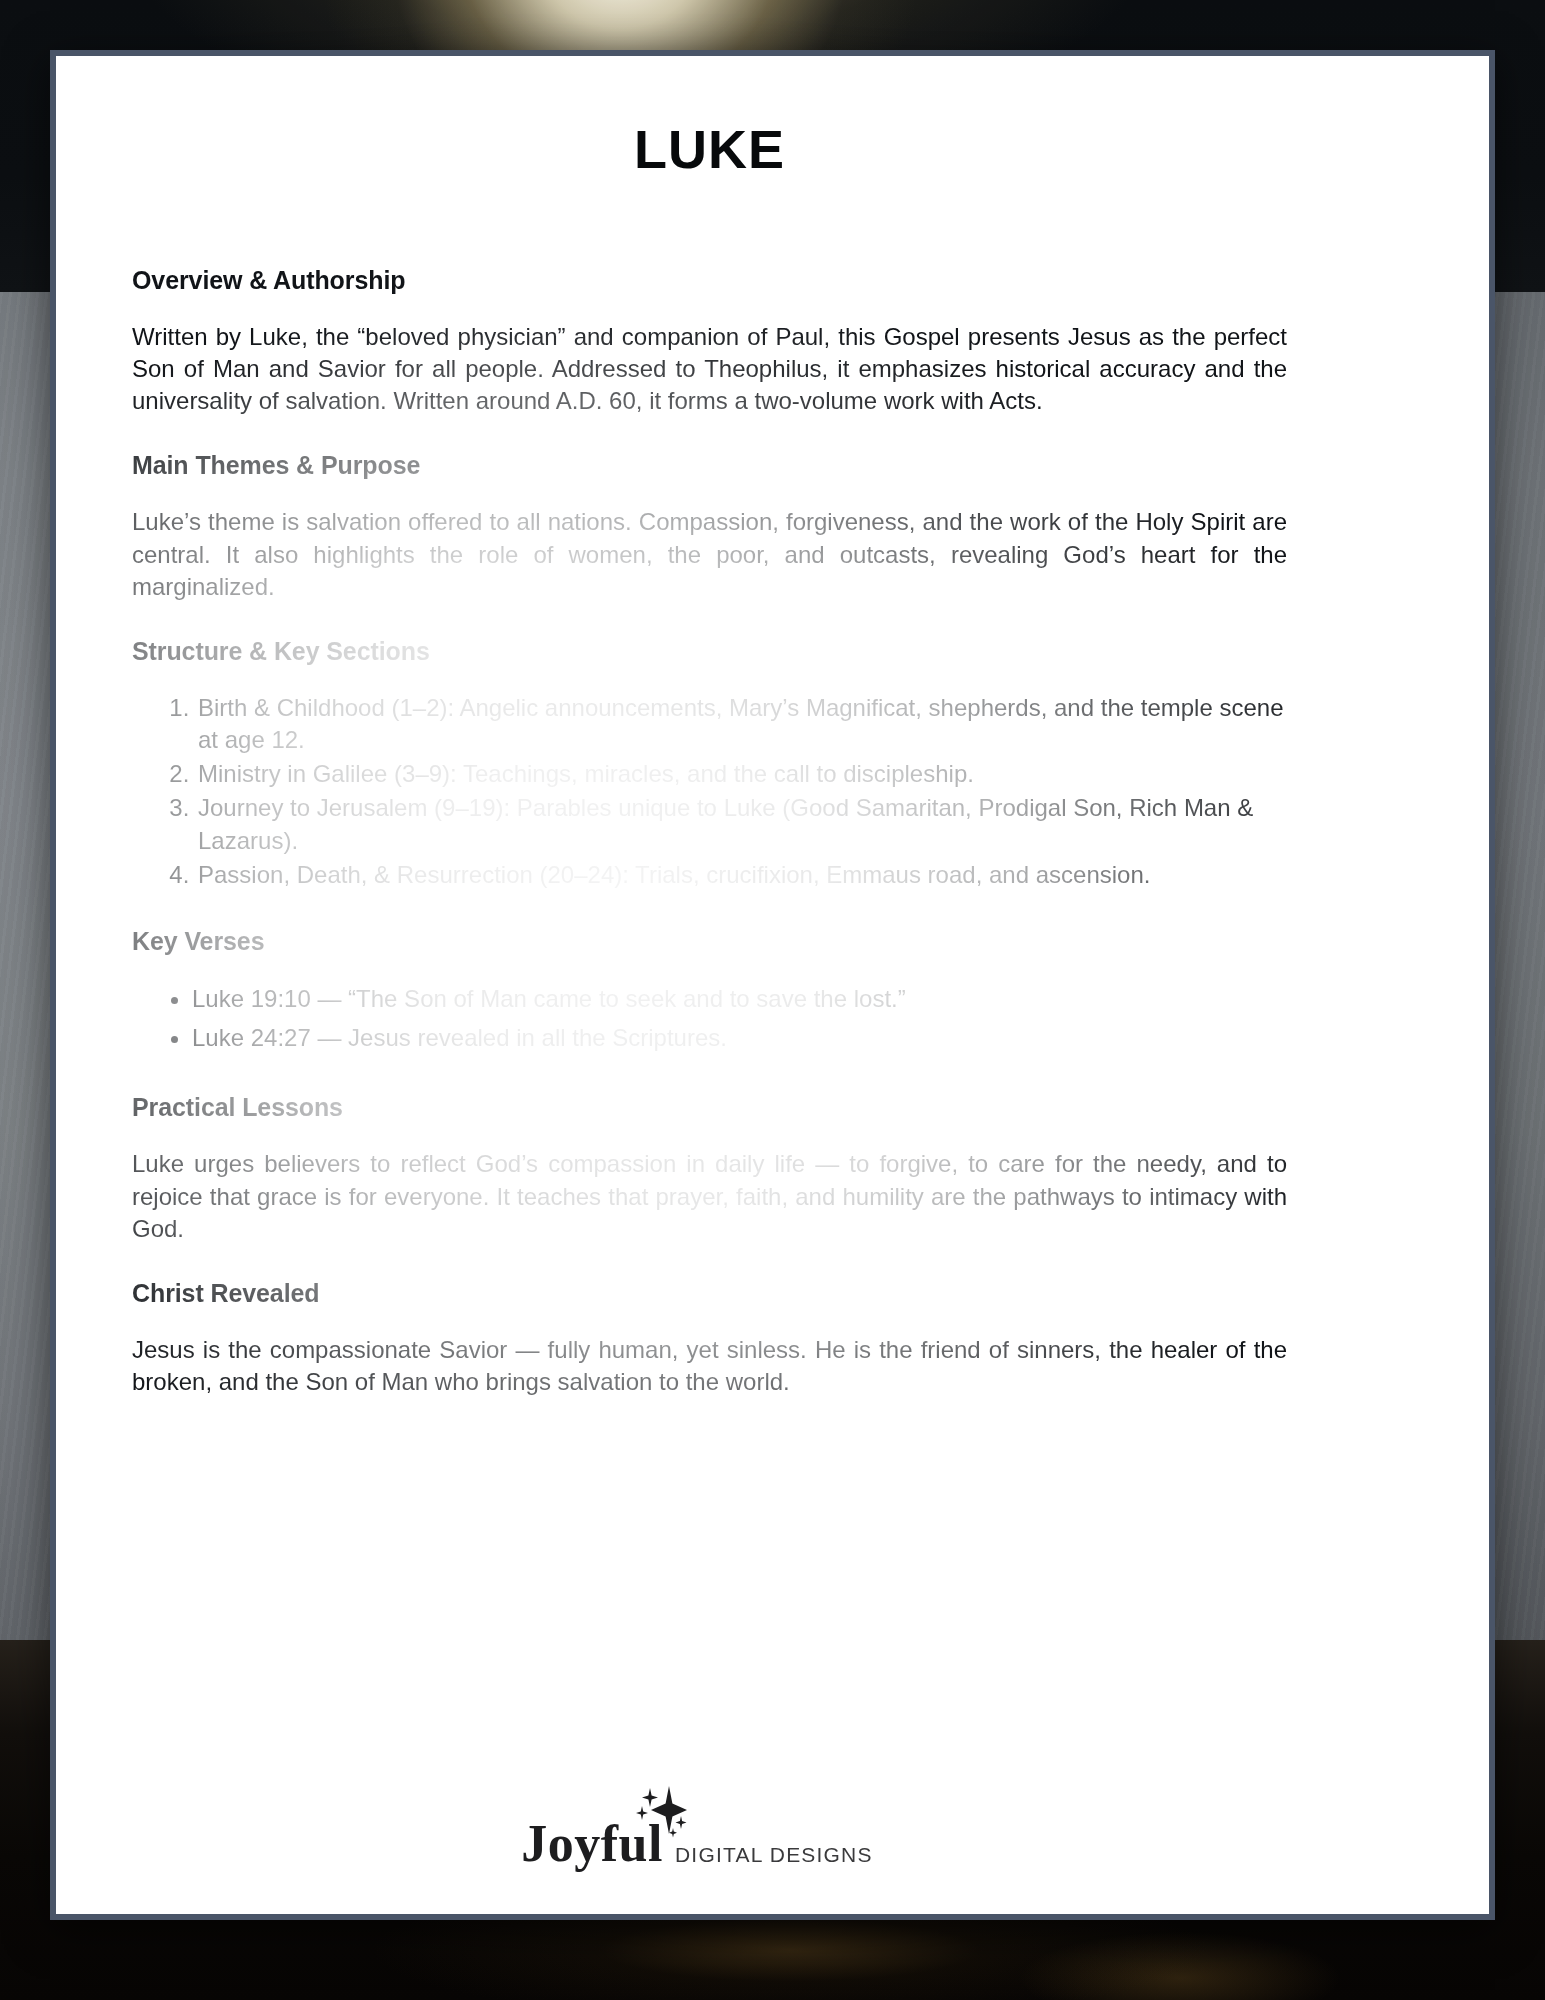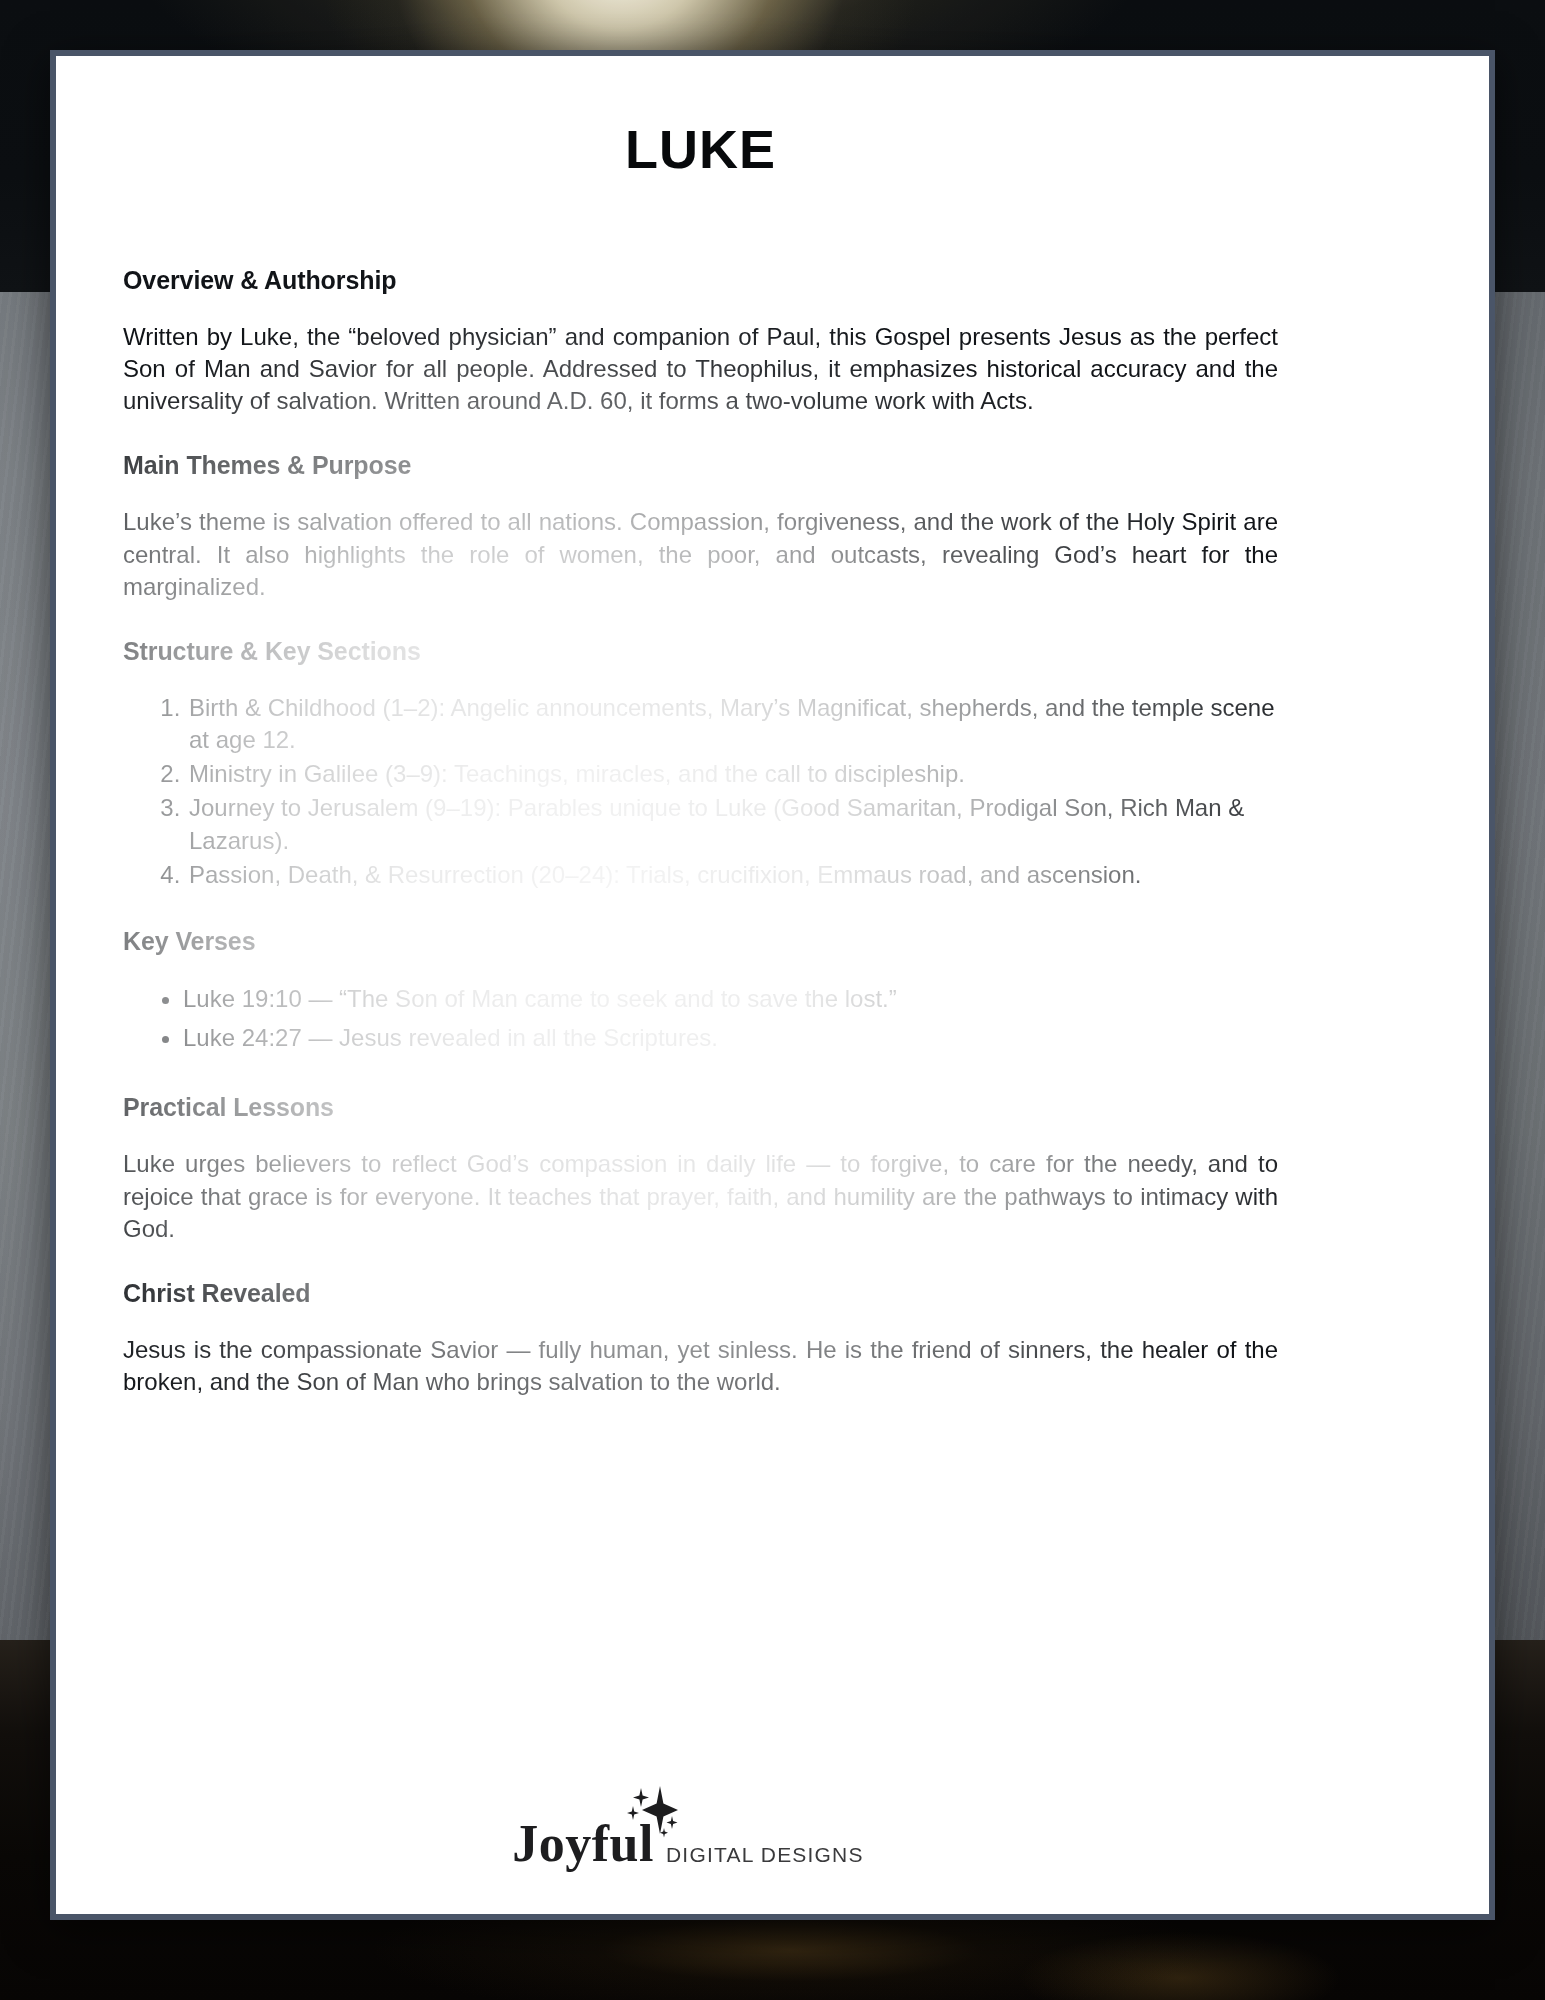--- a/index.html
+++ b/index.html
@@ -31,21 +31,21 @@
 
   
   #page-shell{
     position:absolute;left:50px;top:50px;width:1445px;height:1470px;
     border:6px solid #4a5568;
     background:#ffffff;
     box-shadow:0 10px 40px rgba(0,0,0,.55);
     z-index:3;box-sizing:border-box;
   }
   #page{
-    position:absolute;left:63px;top:56px;width:1250px;height:1458px;
+    position:absolute;left:72px;top:56px;width:1250px;height:1458px;
     background:#ffffff;z-index:4;box-sizing:border-box;
     padding:40px 31px 24px 56px;
     overflow:hidden;
   }
   
   #page-shell{height:1870px;}
   #page{height:1858px;}
 
   
   #doc-title{

